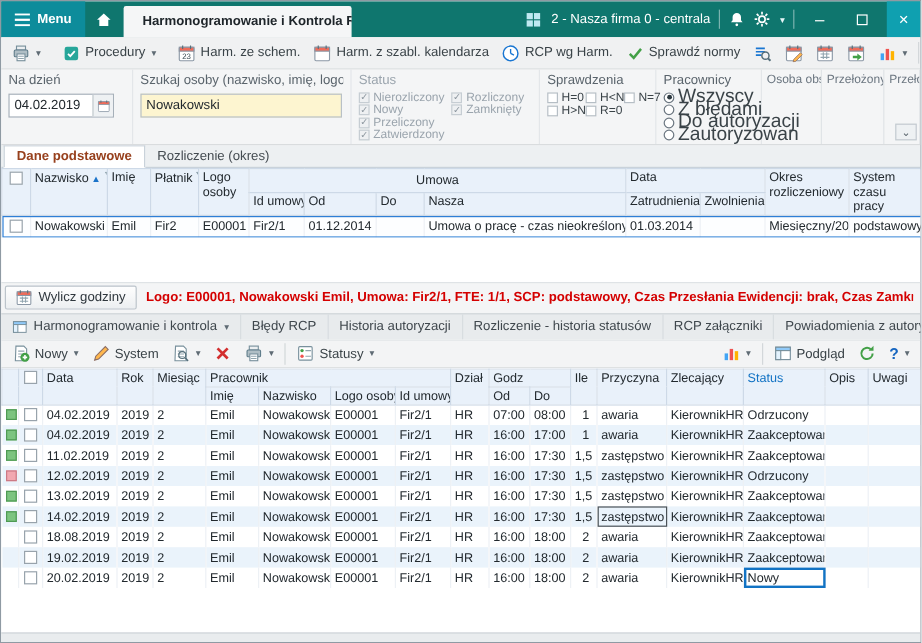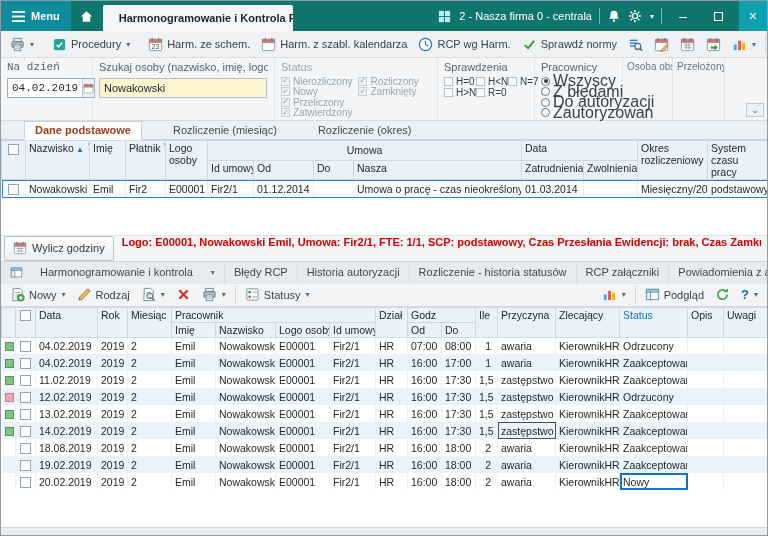--- a/index.html
+++ b/index.html
@@ -26,21 +26,21 @@
   .tb-item { display:flex; align-items:center; gap:4px; padding:3px 5px; color:#3a4348; white-space:nowrap; border-radius:2px; }
   .sep { width:1px; height:18px; background:#d3d7da; margin:0 3px; }
   .ribbon-right { margin-left:auto; display:flex; align-items:center; gap:1px; }
   .help-q { color:#1565c0; font-weight:bold; font-size:13px; }
 
   
   .filterbar { flex:0 0 55px; background:#f4f5f6; border-bottom:1px solid #d9dcde; display:flex; position:relative; }
   .fsec { padding:3px 6px 2px 6px; border-right:1px solid #e3e6e9; }
   .fsec .flabel { color:#5a646c; height:13px; white-space:nowrap; overflow:hidden; }
   .flabel.dim { color:#9aa4ad; }
-  .f-nadzien { width:92px;font-family:Liberation Mono, monospace; }
+  .f-nadzien { width:114px; }
   .datefield { margin-top:4px; width:88px; height:20px; background:#fff; border:1px solid #a6b0b9; display:flex; align-items:center; }
   .datefield .dval { flex:1; padding:0 4px; }
   .datefield .dbtn { width:17px; height:18px; border-left:1px solid #c3cad0; background:#eef1f3; display:flex; align-items:center; justify-content:center; }
   .f-szukaj { width:182px; }
   .search-input { margin-top:4px; width:168px; height:20px; background:#fdf5d0; border:1px solid #b8c0c7; padding:0 4px; font-family:"Liberation Sans",sans-serif; font-size:11px; color:#22292e; }
   .f-status { width:163px; }
   .f-sprawdz { width:97px; }
   .f-prac { width:88px; }
   .chk-cols { display:flex; gap:6px; margin-top:2px; font-size:10px; color:#9aa4ad; }
   .chk-col { display:flex; flex-direction:column; }
@@ -52,46 +52,46 @@
   .radio { width:9px; height:9px; border:1px solid #6b7680; border-radius:50%; background:#fff; display:inline-flex; align-items:center; justify-content:center; flex:0 0 9px; }
   .radio.sel::after { content:""; width:4px; height:4px; border-radius:50%; background:#2c3940; }
   .rad-col { display:flex; flex-direction:column; margin-top:2px; font-size:16px; color:#3a4348; }
   .f-extra { flex:1; display:flex; border-right:none; padding:0; }
   .xcol { border-right:1px solid #e0e4e7; padding:3px 4px; color:#6b7680; font-size:10px; white-space:nowrap; overflow:hidden; }
   .xcol.c1{ width:50px; } .xcol.c2{ width:52px; } .xcol.c3{ width:30px; }
   .collapse-btn { position:absolute; right:3px; bottom:3px; width:18px; height:14px; border:1px solid #c3cad0; background:#eef1f3; display:flex; align-items:center; justify-content:center; font-size:9px; color:#5a646c; }
 
   
   .maintabs { flex:0 0 19px; background:#edf0f2; display:flex; align-items:flex-end; padding-left:2px; border-bottom:1px solid #c9d2da; }
-  .mtab { padding:2px 10px 3px 10px; color:#444b51; white-space:nowrap;margin-left:21px; }
+  .mtab { padding:2px 10px 3px 10px; color:#444b51; white-space:nowrap; }
   .mtab.active { background:#fff; color:#97401d; font-weight:bold; border:1px solid #c9d2da; border-bottom:1px solid #fff; margin-bottom:-1px; }
 
   
   table { border-collapse:collapse; width:100%; table-layout:fixed; }
   th { background:#e9f1fa; border:1px solid #cdd9e7; font-weight:normal; text-align:left; padding:1px 3px; font-size:10.5px; color:#22292e; white-space:nowrap; overflow:hidden; vertical-align:top; }
   th.grp-c { text-align:center; vertical-align:middle; }
   td { padding:1px 3px; font-size:10.5px; white-space:nowrap; overflow:hidden; border-right:1px solid #edf1f5; }
   .people-table thead tr { height:17px; }
   .people-table tbody tr { height:18px; }
   .people-table tbody tr.selected { outline:1px solid #2e7fd6; outline-offset:-1px; background:#fdfeff; }
   .cbcell { text-align:center; }
   .cb { width:11px; height:11px; border:1px solid #98a3ac; background:#fff; display:inline-block; vertical-align:middle; }
   .sort-asc { color:#1a73c9; font-size:8px; margin-left:2px; }
   .th-blue { color:#1273c4; }
 
   .mid-filler { flex:1 1 auto; background:#fff; }
 
   
-  .summary { flex:0 0 26px; background:#f4f5f6; border-top:1px solid #dfe3e6; display:flex; padding:0 6px 0 3px; gap:8px; }
+  .summary { flex:0 0 26px; background:#f4f5f6; border-top:1px solid #dfe3e6; display:flex; align-items:center; padding:0 6px 0 3px; gap:8px; }
   .wylicz-btn { display:flex; align-items:center; gap:5px; padding:2px 8px; border:1px solid #bcc4cb; background:linear-gradient(#fefefe,#eceff1); border-radius:2px; color:#2f373d; white-space:nowrap; }
   .red-info { color:#d40000; font-weight:bold; white-space:nowrap; overflow:hidden; }
 
   
   .btabs { flex:0 0 22px; background:#e8ebed; border-top:1px solid #cfd5d9; display:flex; align-items:stretch; font-size:11px; }
-  .btab { display:flex; align-items:center; gap:17px; padding:0 9px; color:#3f474d; border-right:1px solid #d8dde0; white-space:nowrap; }
+  .btab { display:flex; align-items:center; gap:5px; padding:0 9px; color:#3f474d; border-right:1px solid #d8dde0; white-space:nowrap; }
 
   
   .btoolbar { flex:0 0 24px; background:#f3f4f5; border-top:1px solid #e3e6e9; border-bottom:1px solid #d9dcde; display:flex; align-items:center; padding:0 4px; gap:1px; }
 
   
   .orders-area { flex:1 1 auto; background:#fff; overflow:hidden; }
   .orders-table thead tr { height:14px; }
   .orders-table tbody tr { height:17px; }
   .orders-table tbody tr.alt { background:#eaf3fb; }
   .markercell { text-align:center; border-right:1px solid #edf1f5; }
@@ -475,29 +475,29 @@
           </span>
         <span class="rad-row">
             <span class="radio"></span>
             <span>Zautoryzowan</span>
           </span>
       </div>
     </div>
     <div class="f-extra">
       <div class="xcol c1">Osoba obsług</div>
       <div class="xcol c2">Przełożony k</div>
+      <div class="xcol c3">Przeło</div>
     </div>
     <div class="collapse-btn">
         <span>⌄</span>
       </div>
   </div>
 
   <div class="maintabs">
     <span class="mtab active">Dane podstawowe</span>
-    <span class="mtab">Rozliczenie (miesiąc)</span>
     <span class="mtab">Rozliczenie (okres)</span>
   </div>
 
   <div>
     <table class="people-table">
       <colgroup>
         <col style="width:24px">
           <col style="width:64px">
           <col style="width:36px">
           <col style="width:40px">
@@ -599,21 +599,21 @@
       <svg width="15" height="15">
           <use href="#s-docplus"></use>
         </svg>
       <span>Nowy</span>
       <span class="caret">▾</span>
     </div>
     <div class="tb-item">
       <svg width="15" height="15">
           <use href="#s-pencil"></use>
         </svg>
-      <span>Rodzaj</span>
+      <span>System</span>
     </div>
     <div class="tb-item">
       <svg width="15" height="15">
           <use href="#s-docmag"></use>
         </svg>
       <span class="caret">▾</span>
     </div>
     <div class="tb-item">
       <svg width="15" height="15">
           <use href="#s-x"></use>

